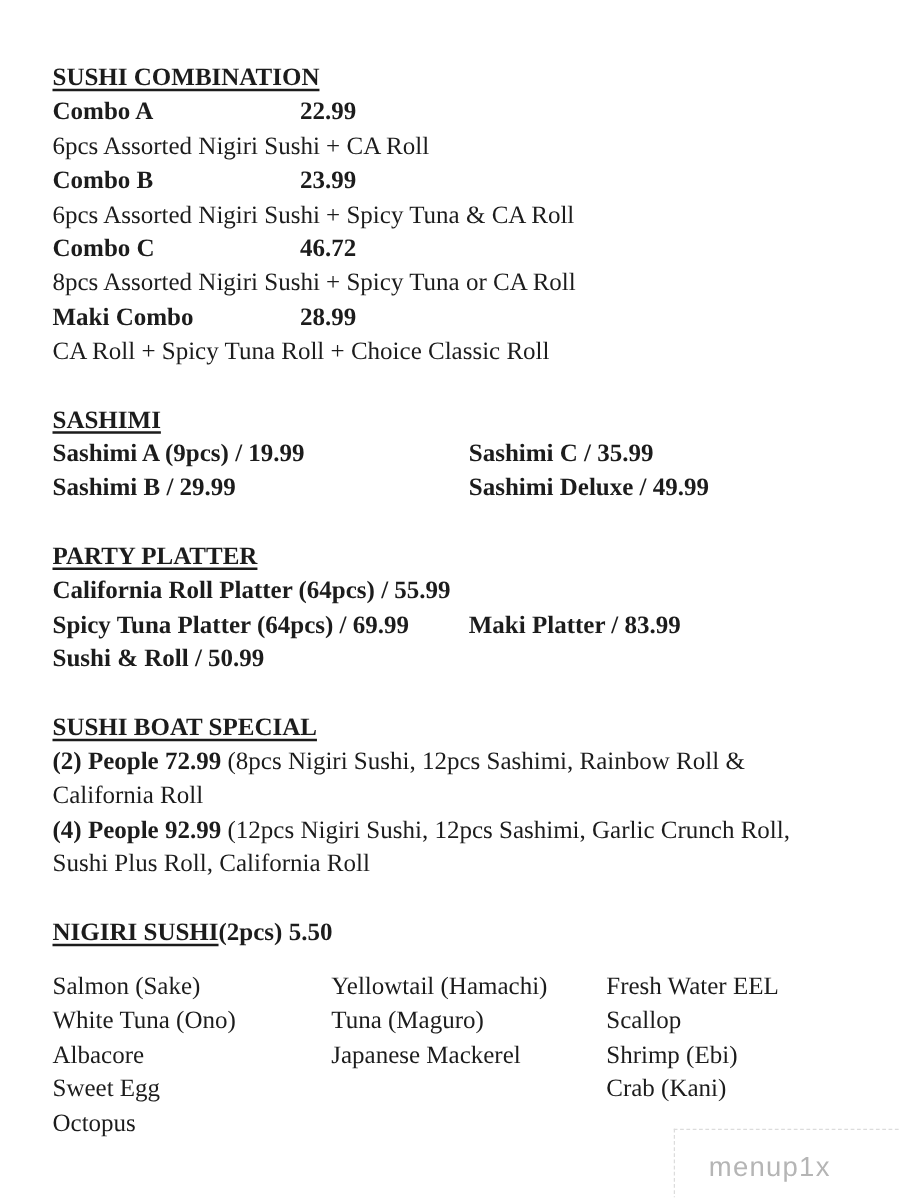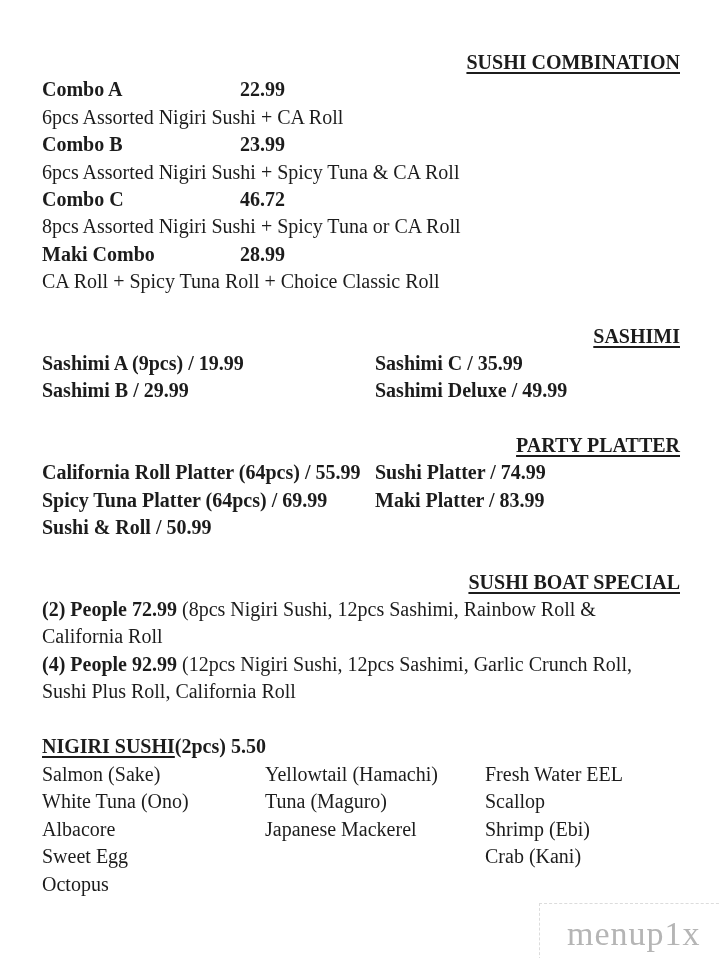--- a/index.html
+++ b/index.html
@@ -19,49 +19,48 @@
   .section-heading {
     margin: 0;
     font-size: 20px;
     font-weight: 700;
     line-height: 27.4px;
   }
   .underlined {
     text-decoration: underline;
     text-decoration-thickness: 1.5px;
     text-underline-offset: 3px;
-    text-align: right;
   }
   .combo-line { font-weight: 700; }
   .combo-name { display: inline-block; width: 198px; font-weight: 700; }
   .combo-price { font-weight: 700; }
   .desc-line { font-weight: 400; }
   .grid2 { display: grid; grid-template-columns: 333px 1fr; }
   .grid2 .cell { font-weight: 700; }
-  .grid3 { display: grid; grid-template-columns: 223px 220px 1fr; margin-top: 1px; }
+  .grid3 { display: grid; grid-template-columns: 223px 220px 1fr; margin-top: 16px; }
   .grid3 .cell { font-weight: 400; }
   .boat-line { font-weight: 400; }
   .boat-bold { font-weight: 700; text-align: right; }
   .watermark-box {
     position: absolute;
     left: 539px;
     top: 903px;
     width: 190px;
     height: 62px;
     border: 1px dashed #dcdcdc;
     background: #ffffff;
     display: flex;
     align-items: center;
     justify-content: flex-start;
     padding-left: 27px;
     box-sizing: border-box;
   }
   .watermark-text {
-    font-family: Liberation Serif, serif;
-    font-size: 34px;
+    font-family: Liberation Sans, sans-serif;
+    font-size: 22px;
     letter-spacing: 1px;
     color: #b5b5b5;
   }
 </style>
 </head>
 <body>
 
 <div class="page">
   <div class="content">
 
@@ -94,21 +93,20 @@
       <div class="grid2">
         <span class="cell">Sashimi B / 29.99</span>
         <span class="cell">Sashimi Deluxe / 49.99</span>
       </div>
     </div>
 
     <div class="section">
       <h2 class="section-heading underlined">PARTY PLATTER</h2>
       <div class="grid2">
         <span class="cell">California Roll Platter (64pcs) / 55.99</span>
-        <span class="cell">Sushi Platter / 74.99</span>
       </div>
       <div class="grid2">
         <span class="cell">Spicy Tuna Platter (64pcs) / 69.99</span>
         <span class="cell">Maki Platter / 83.99</span>
       </div>
       <div class="grid2">
         <span class="cell">Sushi &amp; Roll / 50.99</span>
         <span class="cell"></span>
       </div>
     </div>

